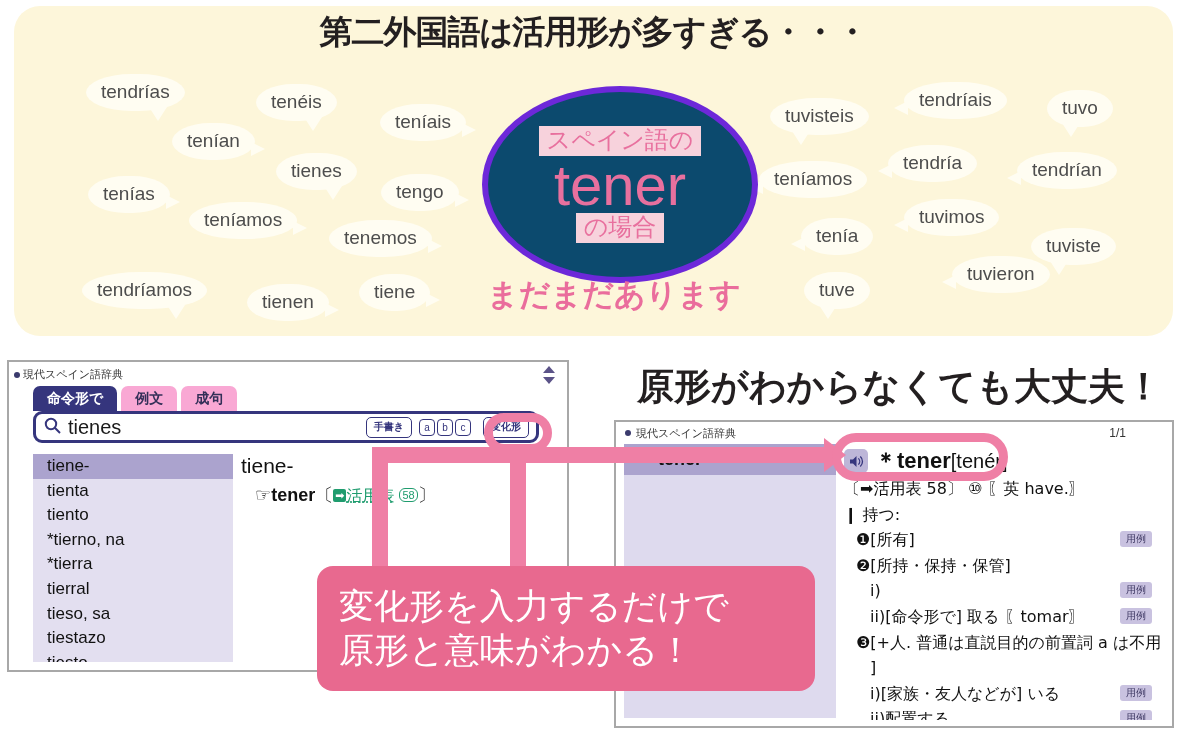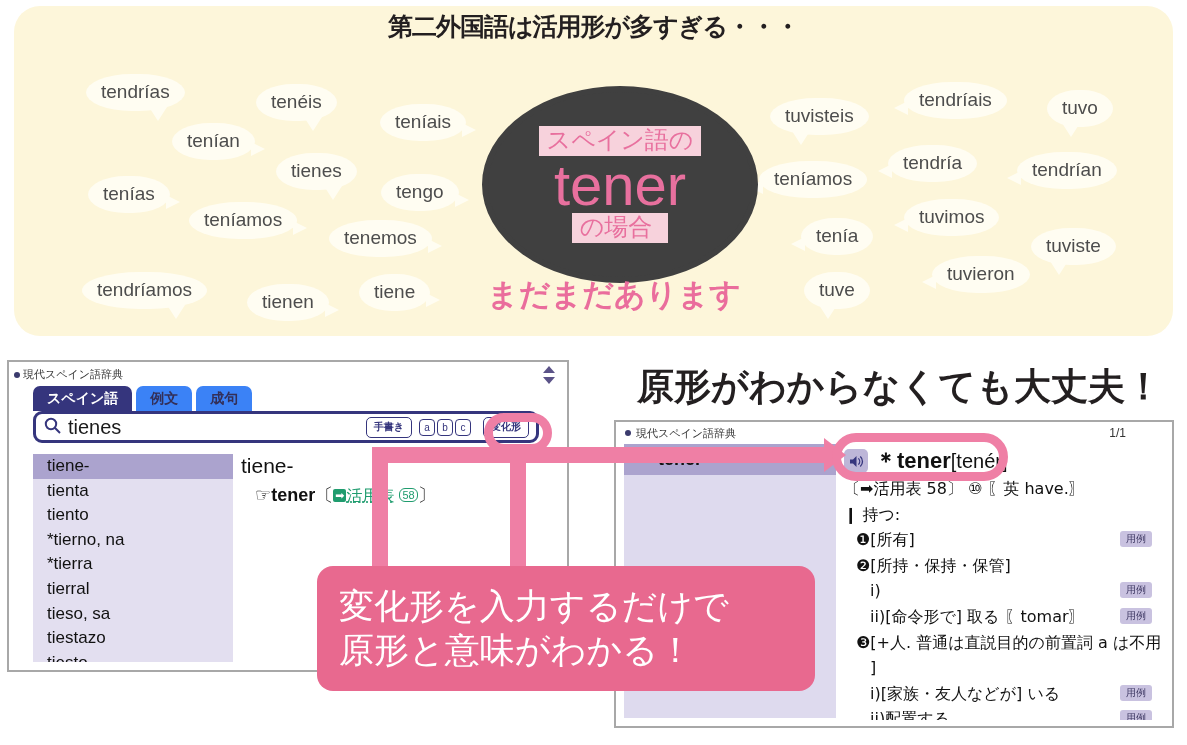--- a/index.html
+++ b/index.html
@@ -9,21 +9,21 @@
   }
 
   
   #hero{
     position:absolute;left:14px;top:6px;width:1159px;height:330px;
     background:#fdf6da;border-radius:26px;
   }
   #hero-title{
     position:absolute;left:0;top:4px;width:1159px;text-align:center;
     font-family:"DejaVu Sans","Liberation Sans",sans-serif;
-    font-size:25px;font-weight:bold;color:#231f20;letter-spacing:-1px;
+    font-size:33px;font-weight:bold;color:#231f20;letter-spacing:-1px;
     white-space:nowrap;z-index:6;
   }
 
   .bubble{
     position:absolute;background:#fffdf2;border-radius:48%/52%;
     color:#4d4d4d;font-size:19px;white-space:nowrap;
     display:flex;align-items:center;justify-content:center;
     padding:7px 15px 8px 15px;z-index:2;
     box-shadow:0 0 0 0 rgba(0,0,0,0);
   }
@@ -42,34 +42,34 @@
     left:22%;bottom:-10px;
     border-width:14px 9px 0 9px;border-color:#fffdf2 transparent transparent transparent;
   }
   .bubble.tail-br::after{
     right:18%;bottom:-10px;
     border-width:14px 9px 0 9px;border-color:#fffdf2 transparent transparent transparent;
   }
 
   #oval{
     position:absolute;left:468px;top:80px;width:264px;height:185px;
-    background:#404040;border:6px solid #404040;border-radius:50%/50%;
+    background:#0c4a6e;border:6px solid #6d28d9;border-radius:50%/50%;
     z-index:4;display:flex;flex-direction:column;align-items:center;
     justify-content:center;
   }
   #oval .line1{
     background:#f7d2dc;color:#e8709e;font-size:24px;padding:1px 8px 3px 8px;
     font-family:"DejaVu Sans","Liberation Sans",sans-serif;line-height:1.1;
   }
   #oval .line2{
     color:#e8709e;font-size:58px;line-height:1.02;margin:-1px 0 0 0;
     font-family:"Liberation Sans","DejaVu Sans",sans-serif;font-weight:400;
   }
   #oval .line3{
-    background:#f7d2dc;color:#e8709e;font-size:24px;padding:1px 16px 3px 8px;
+    background:#f7d2dc;color:#e8709e;font-size:24px;padding:1px 8px 3px 8px;
     font-family:Liberation Serif, serif;line-height:1.1;margin-top:-2px;
   }
   #still-more{
     position:absolute;left:447px;top:268px;width:306px;text-align:center;
     color:#ea6d9c;font-size:31px;font-weight:bold;z-index:5;
     font-family:"DejaVu Sans","Liberation Sans",sans-serif;white-space:nowrap;
   }
 
   
   #left-device{
@@ -88,21 +88,21 @@
   #ld-scroll{position:absolute;right:10px;top:4px;width:16px;height:18px;}
 
   .tabstrip{position:absolute;left:24px;top:24px;height:25px;display:flex;}
   .tab{
     height:25px;box-sizing:border-box;border-radius:7px 7px 0 0;
     display:flex;align-items:center;justify-content:center;
     font-size:14px;font-weight:bold;padding:0 14px;margin-right:4px;
     font-family:"DejaVu Sans","Liberation Sans",sans-serif;
   }
   .tab.active{background:#35357d;color:#ffffff;}
-  .tab.inactive{background:#3b82f6;color:#332f58;}
+  .tab.inactive{background:#f9a8d4;color:#332f58;}
 
   #searchbar{
     position:absolute;left:24px;top:49px;width:506px;height:32px;
     background:#ffffff;border:3px solid #35357d;border-radius:9px;
     box-sizing:border-box;display:flex;align-items:center;
   }
   #search-icon{margin-left:8px;margin-right:7px;}
   #search-value{
     font-size:20px;color:#1a1a1a;flex:1;
     font-family:"Liberation Sans","DejaVu Sans",sans-serif;
@@ -264,21 +264,21 @@
       <div class="bubble tail-b" style="left: 756px; top: 92px;">tuvisteis</div>
       <div class="bubble tail-l" style="left: 890px; top: 76px;">tendríais</div>
       <div class="bubble tail-b" style="left: 1033px; top: 84px;">tuvo</div>
       <div class="bubble tail-l" style="left: 745px; top: 155px;">teníamos</div>
       <div class="bubble tail-l" style="left: 874px; top: 139px;">tendría</div>
       <div class="bubble tail-l" style="left: 1003px; top: 146px;">tendrían</div>
       <div class="bubble tail-l" style="left: 787px; top: 212px;">tenía</div>
       <div class="bubble tail-l" style="left: 890px; top: 193px;">tuvimos</div>
       <div class="bubble tail-b" style="left: 1017px; top: 222px;">tuviste</div>
       <div class="bubble tail-b" style="left: 790px; top: 266px;">tuve</div>
-      <div class="bubble tail-l" style="left: 918px; top: 250px; text-align: center;">tuvieron</div>
+      <div class="bubble tail-l" style="left: 938px; top: 250px; text-align: center;">tuvieron</div>
     </div>
 
   <div id="oval">
     <div class="line1">スペイン語の</div>
     <div class="line2">tener</div>
     <div class="line3">の場合</div>
   </div>
 
   <div id="still-more">まだまだあります</div>
 </div>
@@ -289,21 +289,21 @@
     <div id="ld-dicname">現代スペイン語辞典</div>
     <div id="ld-scroll">
       <svg width="16" height="18" viewBox="0 0 16 18">
         <polygon points="8,0 14,7 2,7" fill="#5b5388"></polygon>
         <polygon points="8,18 14,11 2,11" fill="#5b5388"></polygon>
       </svg>
     </div>
   </div>
 
   <div class="tabstrip" id="tabstrip">
-      <div class="tab active">スペイン語</div>
+      <div class="tab active">命令形で</div>
       <div class="tab inactive">例文</div>
       <div class="tab inactive">成句</div>
     </div>
 
   <div id="searchbar">
     <span id="search-icon">
       <svg width="17" height="17" viewBox="0 0 17 17">
         <circle cx="7" cy="7" r="5.2" fill="none" stroke="#35357d" stroke-width="2"></circle>
         <line x1="10.8" y1="10.8" x2="16" y2="16" stroke="#35357d" stroke-width="2"></line>
       </svg>

